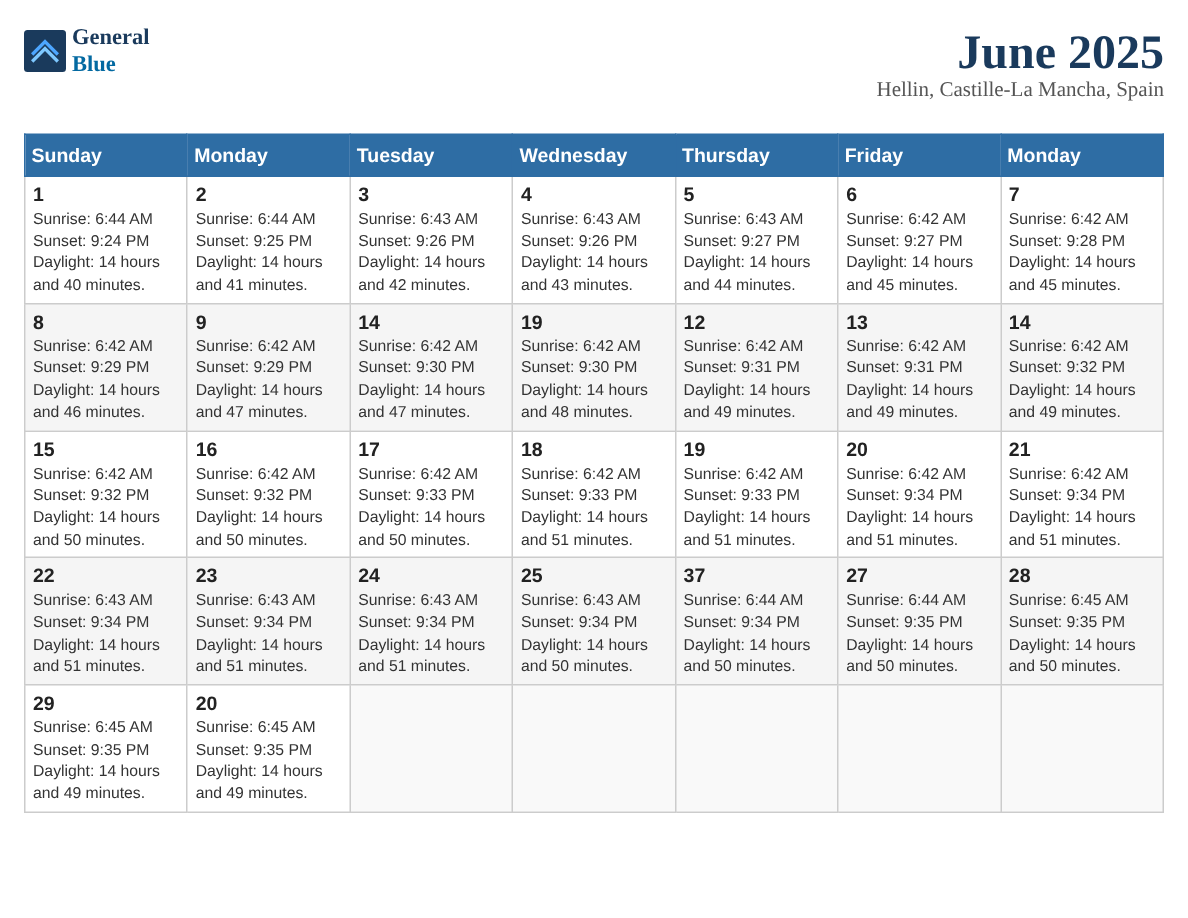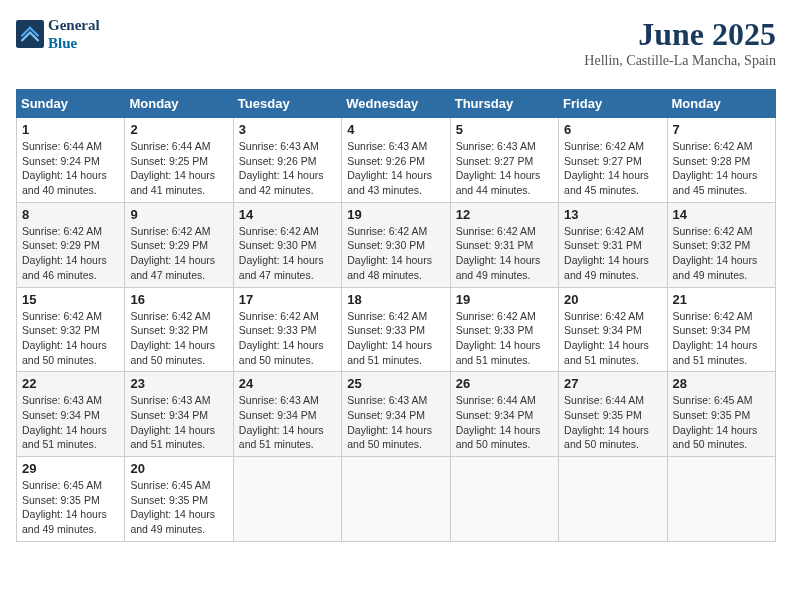--- a/index.html
+++ b/index.html
@@ -139,21 +139,21 @@
         <td><span class="day-num">18</span><span class="day-info">Sunrise: 6:42 AM<br>Sunset: 9:33 PM<br>Daylight: 14 hours<br>and 51 minutes.</span></td>
         <td><span class="day-num">19</span><span class="day-info">Sunrise: 6:42 AM<br>Sunset: 9:33 PM<br>Daylight: 14 hours<br>and 51 minutes.</span></td>
         <td><span class="day-num">20</span><span class="day-info">Sunrise: 6:42 AM<br>Sunset: 9:34 PM<br>Daylight: 14 hours<br>and 51 minutes.</span></td>
         <td><span class="day-num">21</span><span class="day-info">Sunrise: 6:42 AM<br>Sunset: 9:34 PM<br>Daylight: 14 hours<br>and 51 minutes.</span></td>
       </tr>
       <tr>
         <td><span class="day-num">22</span><span class="day-info">Sunrise: 6:43 AM<br>Sunset: 9:34 PM<br>Daylight: 14 hours<br>and 51 minutes.</span></td>
         <td><span class="day-num">23</span><span class="day-info">Sunrise: 6:43 AM<br>Sunset: 9:34 PM<br>Daylight: 14 hours<br>and 51 minutes.</span></td>
         <td><span class="day-num">24</span><span class="day-info">Sunrise: 6:43 AM<br>Sunset: 9:34 PM<br>Daylight: 14 hours<br>and 51 minutes.</span></td>
         <td><span class="day-num">25</span><span class="day-info">Sunrise: 6:43 AM<br>Sunset: 9:34 PM<br>Daylight: 14 hours<br>and 50 minutes.</span></td>
-        <td><span class="day-num">26</span><span class="day-info">Sunrise: 6:44 AM<br>Sunset: 9:34 PM<br>Daylight: 14 hours<br>and 50 minutes.</span></td>
+        <td><span class="day-num">37</span><span class="day-info">Sunrise: 6:44 AM<br>Sunset: 9:34 PM<br>Daylight: 14 hours<br>and 50 minutes.</span></td>
         <td><span class="day-num">27</span><span class="day-info">Sunrise: 6:44 AM<br>Sunset: 9:35 PM<br>Daylight: 14 hours<br>and 50 minutes.</span></td>
         <td><span class="day-num">28</span><span class="day-info">Sunrise: 6:45 AM<br>Sunset: 9:35 PM<br>Daylight: 14 hours<br>and 50 minutes.</span></td>
       </tr>
       <tr>
         <td><span class="day-num">29</span><span class="day-info">Sunrise: 6:45 AM<br>Sunset: 9:35 PM<br>Daylight: 14 hours<br>and 49 minutes.</span></td>
         <td><span class="day-num">20</span><span class="day-info">Sunrise: 6:45 AM<br>Sunset: 9:35 PM<br>Daylight: 14 hours<br>and 49 minutes.</span></td>
         <td class="empty-cell"></td>
         <td class="empty-cell"></td>
         <td class="empty-cell"></td>
         <td class="empty-cell"></td>

